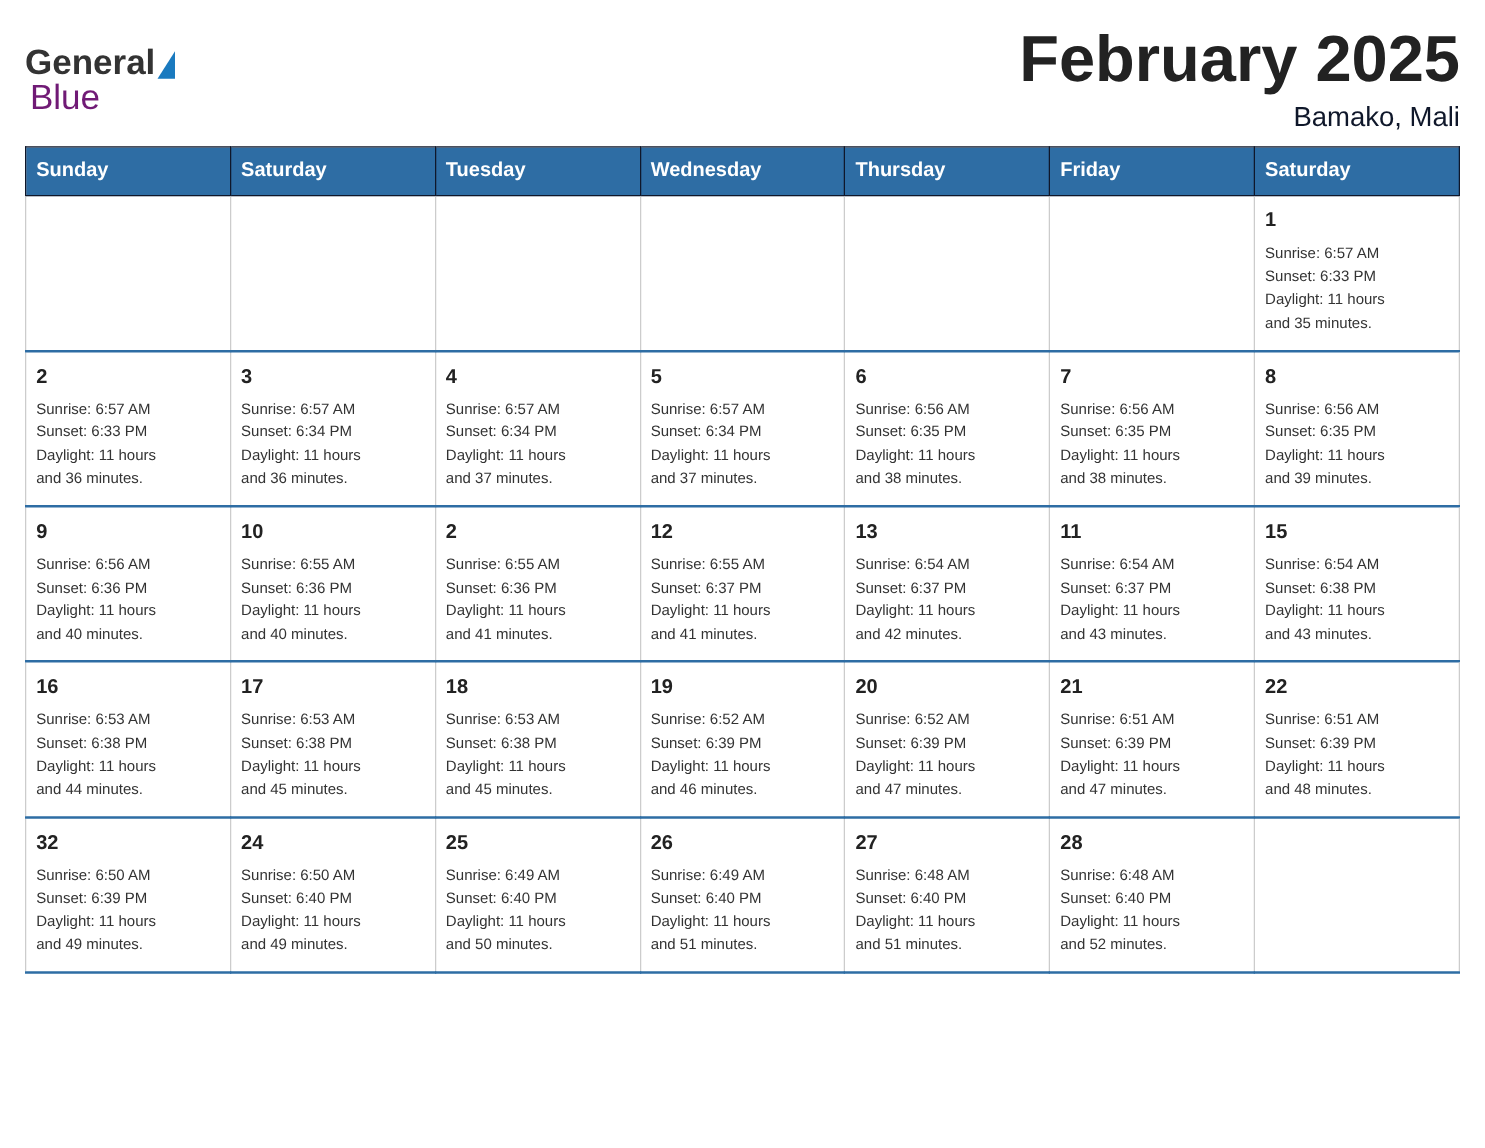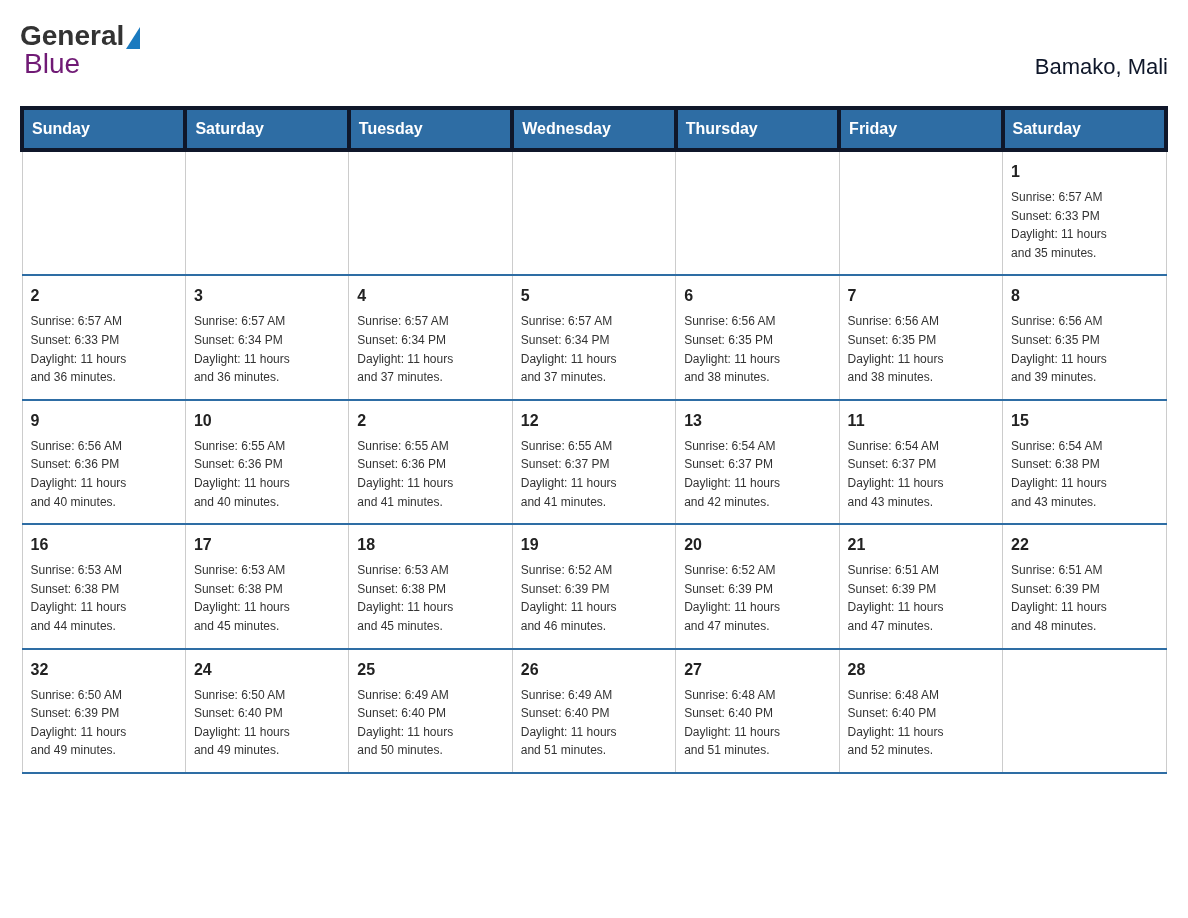--- a/index.html
+++ b/index.html
@@ -6,22 +6,22 @@
     body {
       font-family: Arial, sans-serif;
       background: #fff;
       padding: 20px;
       width: 1188px;
       min-height: 918px;
     }
     .header {
       display: flex;
       justify-content: space-between;
-      align-items: flex-end;
-      margin-bottom: 26px;
+      align-items: center;
+      margin-bottom: 10px;
     }
     .logo {
       display: flex;
       flex-direction: column;
       align-items: flex-start;
     }
     .logo-text {
       display: flex;
       align-items: center;
       font-size: 28px;
@@ -64,21 +64,21 @@
       border-collapse: collapse;
       margin-top: 8px;
     }
     .calendar thead tr th {
       background-color: #2e6da4;
       color: #fff;
       font-size: 16px;
       font-weight: bold;
       padding: 10px 8px;
       text-align: left;
-      border: 4px solid #0f172a;
+      border: 1px solid #0f172a;
     }
     .calendar tbody tr {
       border-bottom: 2px solid #2e6da4;
     }
     .calendar tbody tr td {
       vertical-align: top;
       padding: 8px 8px 12px 8px;
       border-right: 1px solid #ccc;
       width: calc(100% / 7);
       min-height: 100px;
@@ -113,20 +113,21 @@
     <div class="logo-text">
       <span class="logo-general">General</span>
       <span class="logo-triangle"></span>
       <br>
     </div>
     <div class="logo-text" style="margin-top:-4px; margin-left: 4px;">
       <span class="logo-blue">Blue</span>
     </div>
   </div>
   <div class="title-section">
+    <div class="calendar-title">February 2025</div>
     <div class="calendar-subtitle">Bamako, Mali</div>
   </div>
 </div>
 
 <table class="calendar">
   <thead>
     <tr>
     <th>Sunday</th>
         <th>Saturday</th>
         <th>Tuesday</th>

